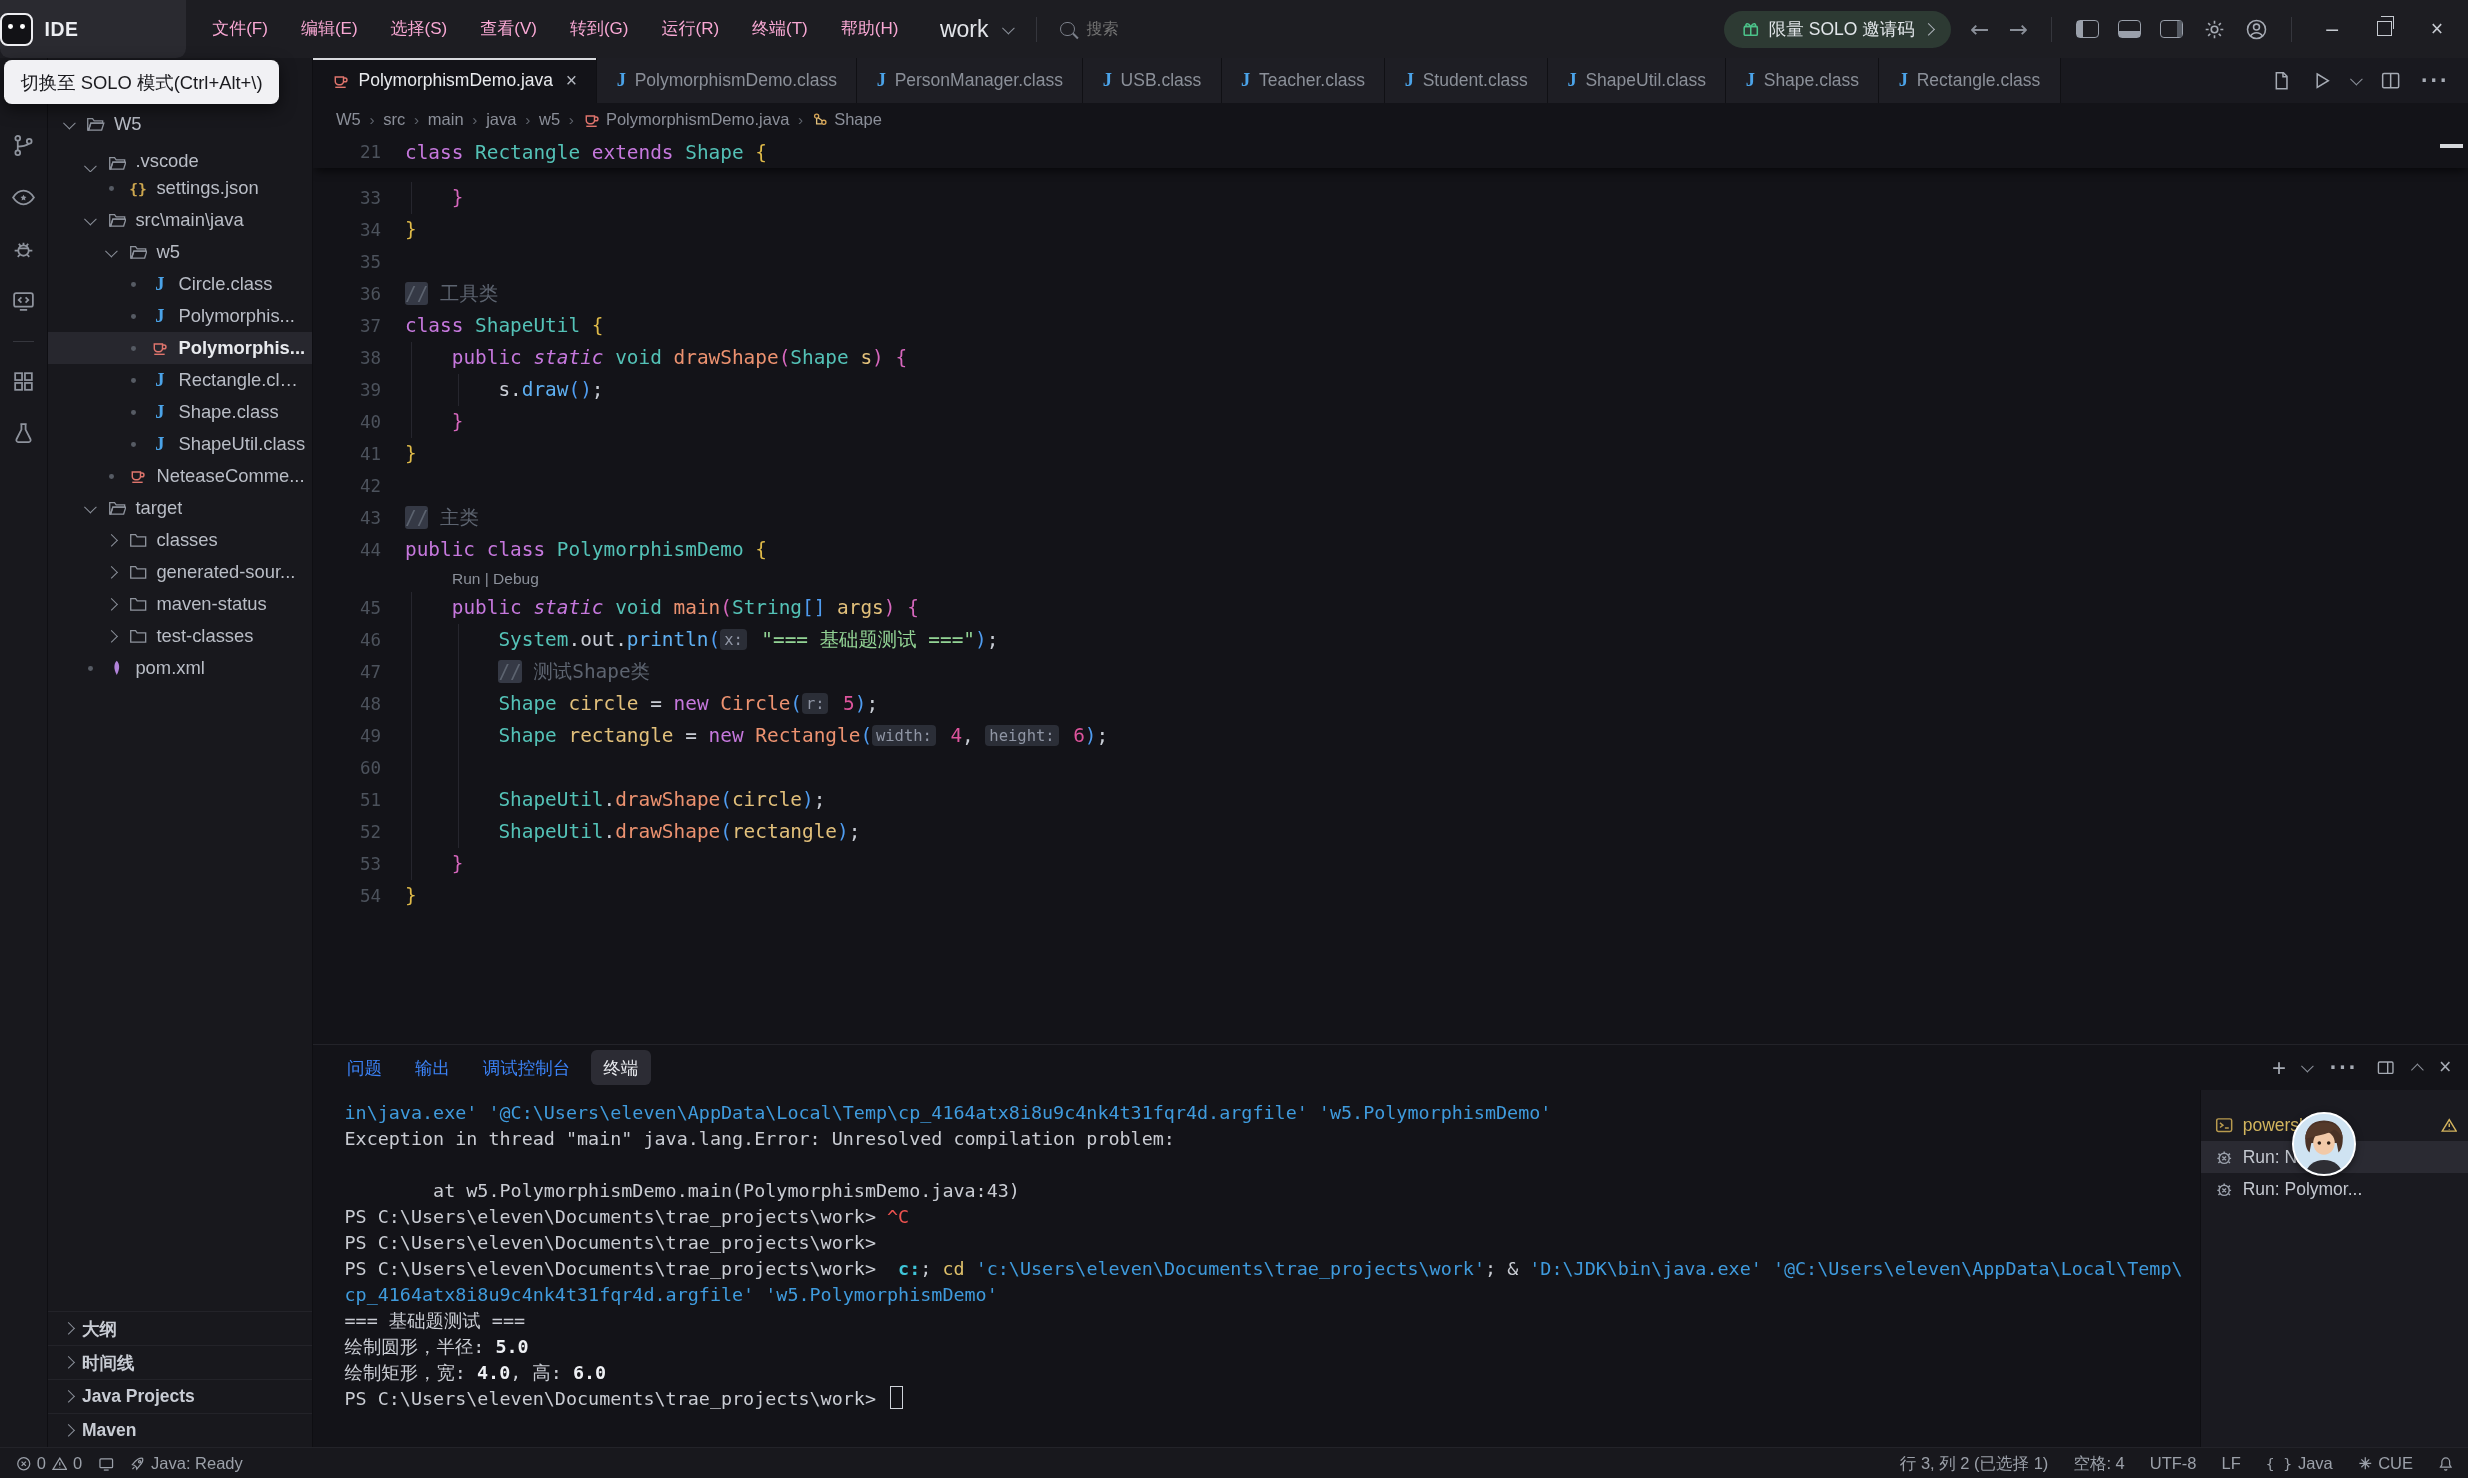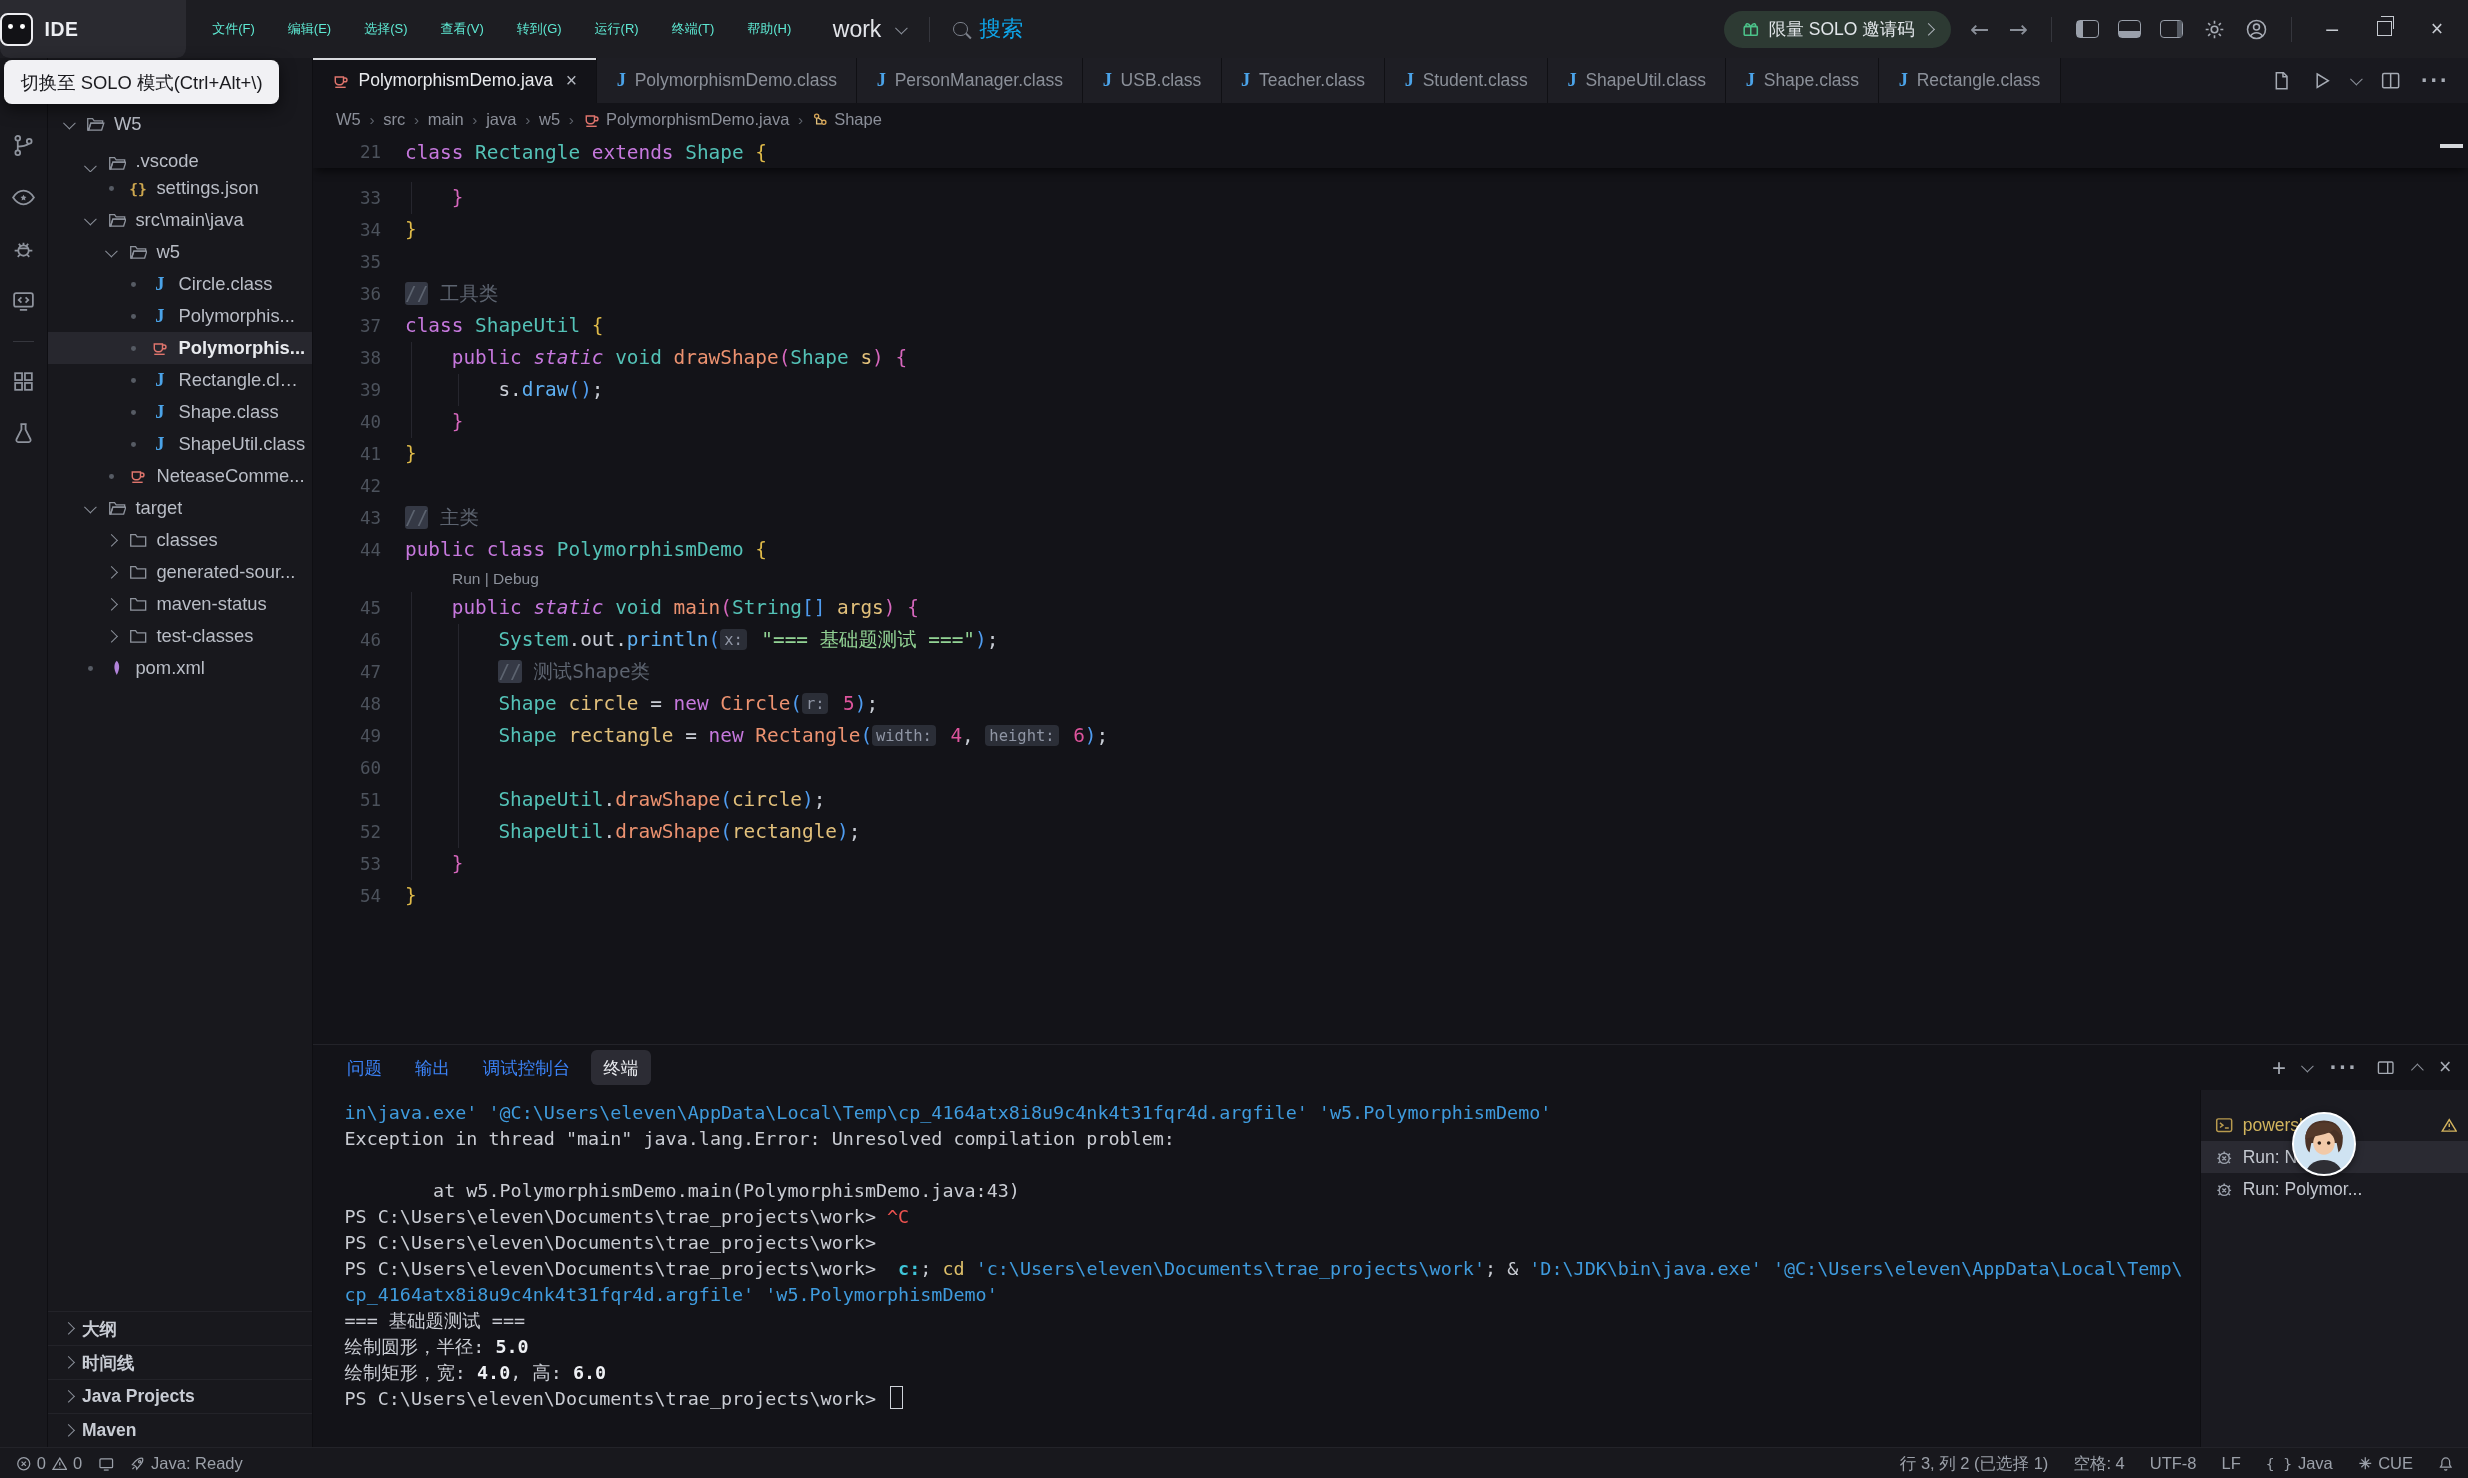--- a/index.html
+++ b/index.html
@@ -7,24 +7,24 @@
   body{position:relative;}
   .window{width:2469px;height:1479px;display:flex;flex-direction:column;}
   
   .titlebar{height:58px;background:#1d1d22;display:flex;align-items:center;flex:none;position:relative;}
   .logo-block{width:186px;height:58px;background:#2a2a30;border-radius:0 0 9.7px 9.7px;display:flex;align-items:center;gap:11.6px;padding-left:0;box-sizing:border-box;flex:none;}
   .logo-mark{width:29px;height:29px;background:#121216;border:2.4px solid #ededf1;border-radius:7.8px;position:relative;flex:none;}
   .logo-mark::before{content:"";position:absolute;left:5.8px;top:9.7px;width:4.9px;height:4.9px;border-radius:50%;background:#fff;}
   .logo-mark::after{content:"";position:absolute;right:5.8px;top:9.7px;width:4.9px;height:4.9px;border-radius:50%;background:#fff;}
   .logo-text{color:#eceef2;font-weight:700;font-size:19.4px;letter-spacing:0.5px;}
   .menubar{display:flex;height:100%;margin-left:9.7px;}
-  .menu-item{padding:0 16.5px;line-height:58px;color:#5eead4;font-size:13px;cursor:default;}
+  .menu-item{padding:0 16.5px;line-height:58px;color:#f9a8d4;font-size:17px;cursor:default;}
   .work-area{display:flex;align-items:center;gap:16px;margin-left:25px;color:#e2e4e9;font-size:23px;}
   .tb-sep{width:1px;height:25px;background:#35363d;margin:0 23px;}
-  .search-box{display:flex;align-items:center;gap:11.6px;color:#0ea5e9;font-size:22px;}
+  .search-box{display:flex;align-items:center;gap:11.6px;color:#737373;font-size:16px;}
   .mag{width:12.6px;height:12.6px;border:1.9px solid #7c818b;border-radius:50%;position:relative;display:inline-block;}
   .mag::after{content:"";position:absolute;width:6.8px;height:1.9px;background:#7c818b;transform:rotate(45deg);left:10.7px;top:12.6px;}
   .tb-right{margin-left:auto;display:flex;align-items:center;gap:19.4px;padding-right:15.5px;}
   .pill{background:#2d3a33;border-radius:969px;height:37px;display:flex;align-items:center;gap:9.7px;padding:0 17.5px;color:#e2e6ea;font-size:17.5px;}
   .pill .chev{border-color:#aeb3bb;}
   .nav-arrow{font-size:23px;color:#8a8f99;font-family:"DejaVu Sans",sans-serif;}
   .layout-ic{width:23px;height:18.4px;border:1.9px solid #9aa0ab;border-radius:3.9px;position:relative;box-sizing:border-box;}
   .layout-ic.left::before{content:"";position:absolute;left:0;top:0;bottom:0;width:6.8px;background:#9aa0ab;}
   .layout-ic.bottom::before{content:"";position:absolute;left:0;right:0;bottom:0;height:5.8px;background:#9aa0ab;}
   .layout-ic.right::before{content:"";position:absolute;right:0;top:0;bottom:0;width:5.8px;background:#565b64;}

